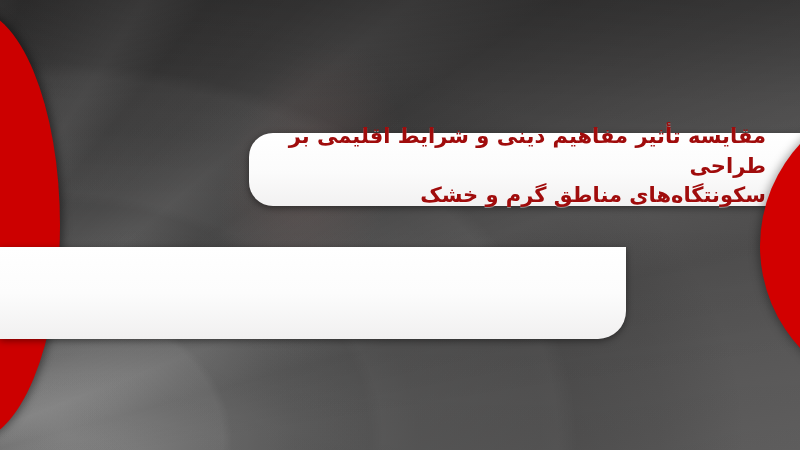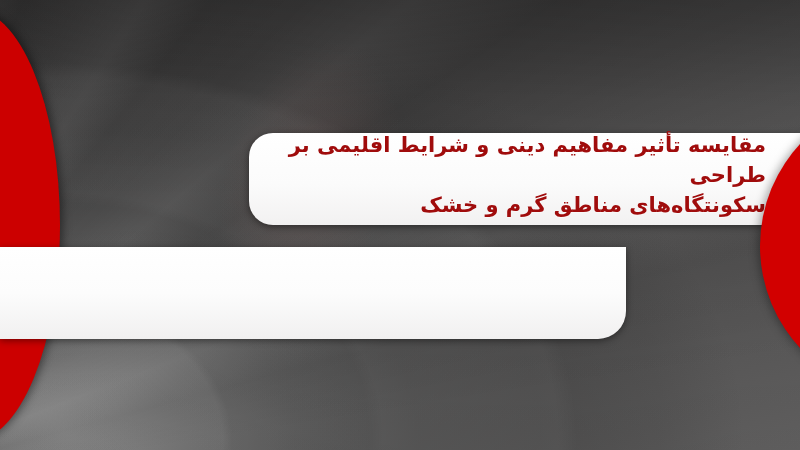--- a/index.html
+++ b/index.html
@@ -107,21 +107,21 @@
     background: #D20000;
     box-shadow: -2px 0 10px rgba(0,0,0,0.35);
   }
 
   
   .title-box {
     position: absolute;
     left: 249px;
     top: 133px;
     width: 551px;
-    height: 92px;
+    height: 73px;
     background: linear-gradient(to bottom, #ffffff 0%, #fbfbfb 55%, #f2f1f1 100%);
     border-top-left-radius: 24px;
     border-bottom-left-radius: 24px;
     box-shadow: 0 2px 7px rgba(0,0,0,0.45);
     display: flex;
     align-items: center;
     justify-content: flex-end;
     box-sizing: border-box;
     padding: 4px 34px 10px 12px;
   }

